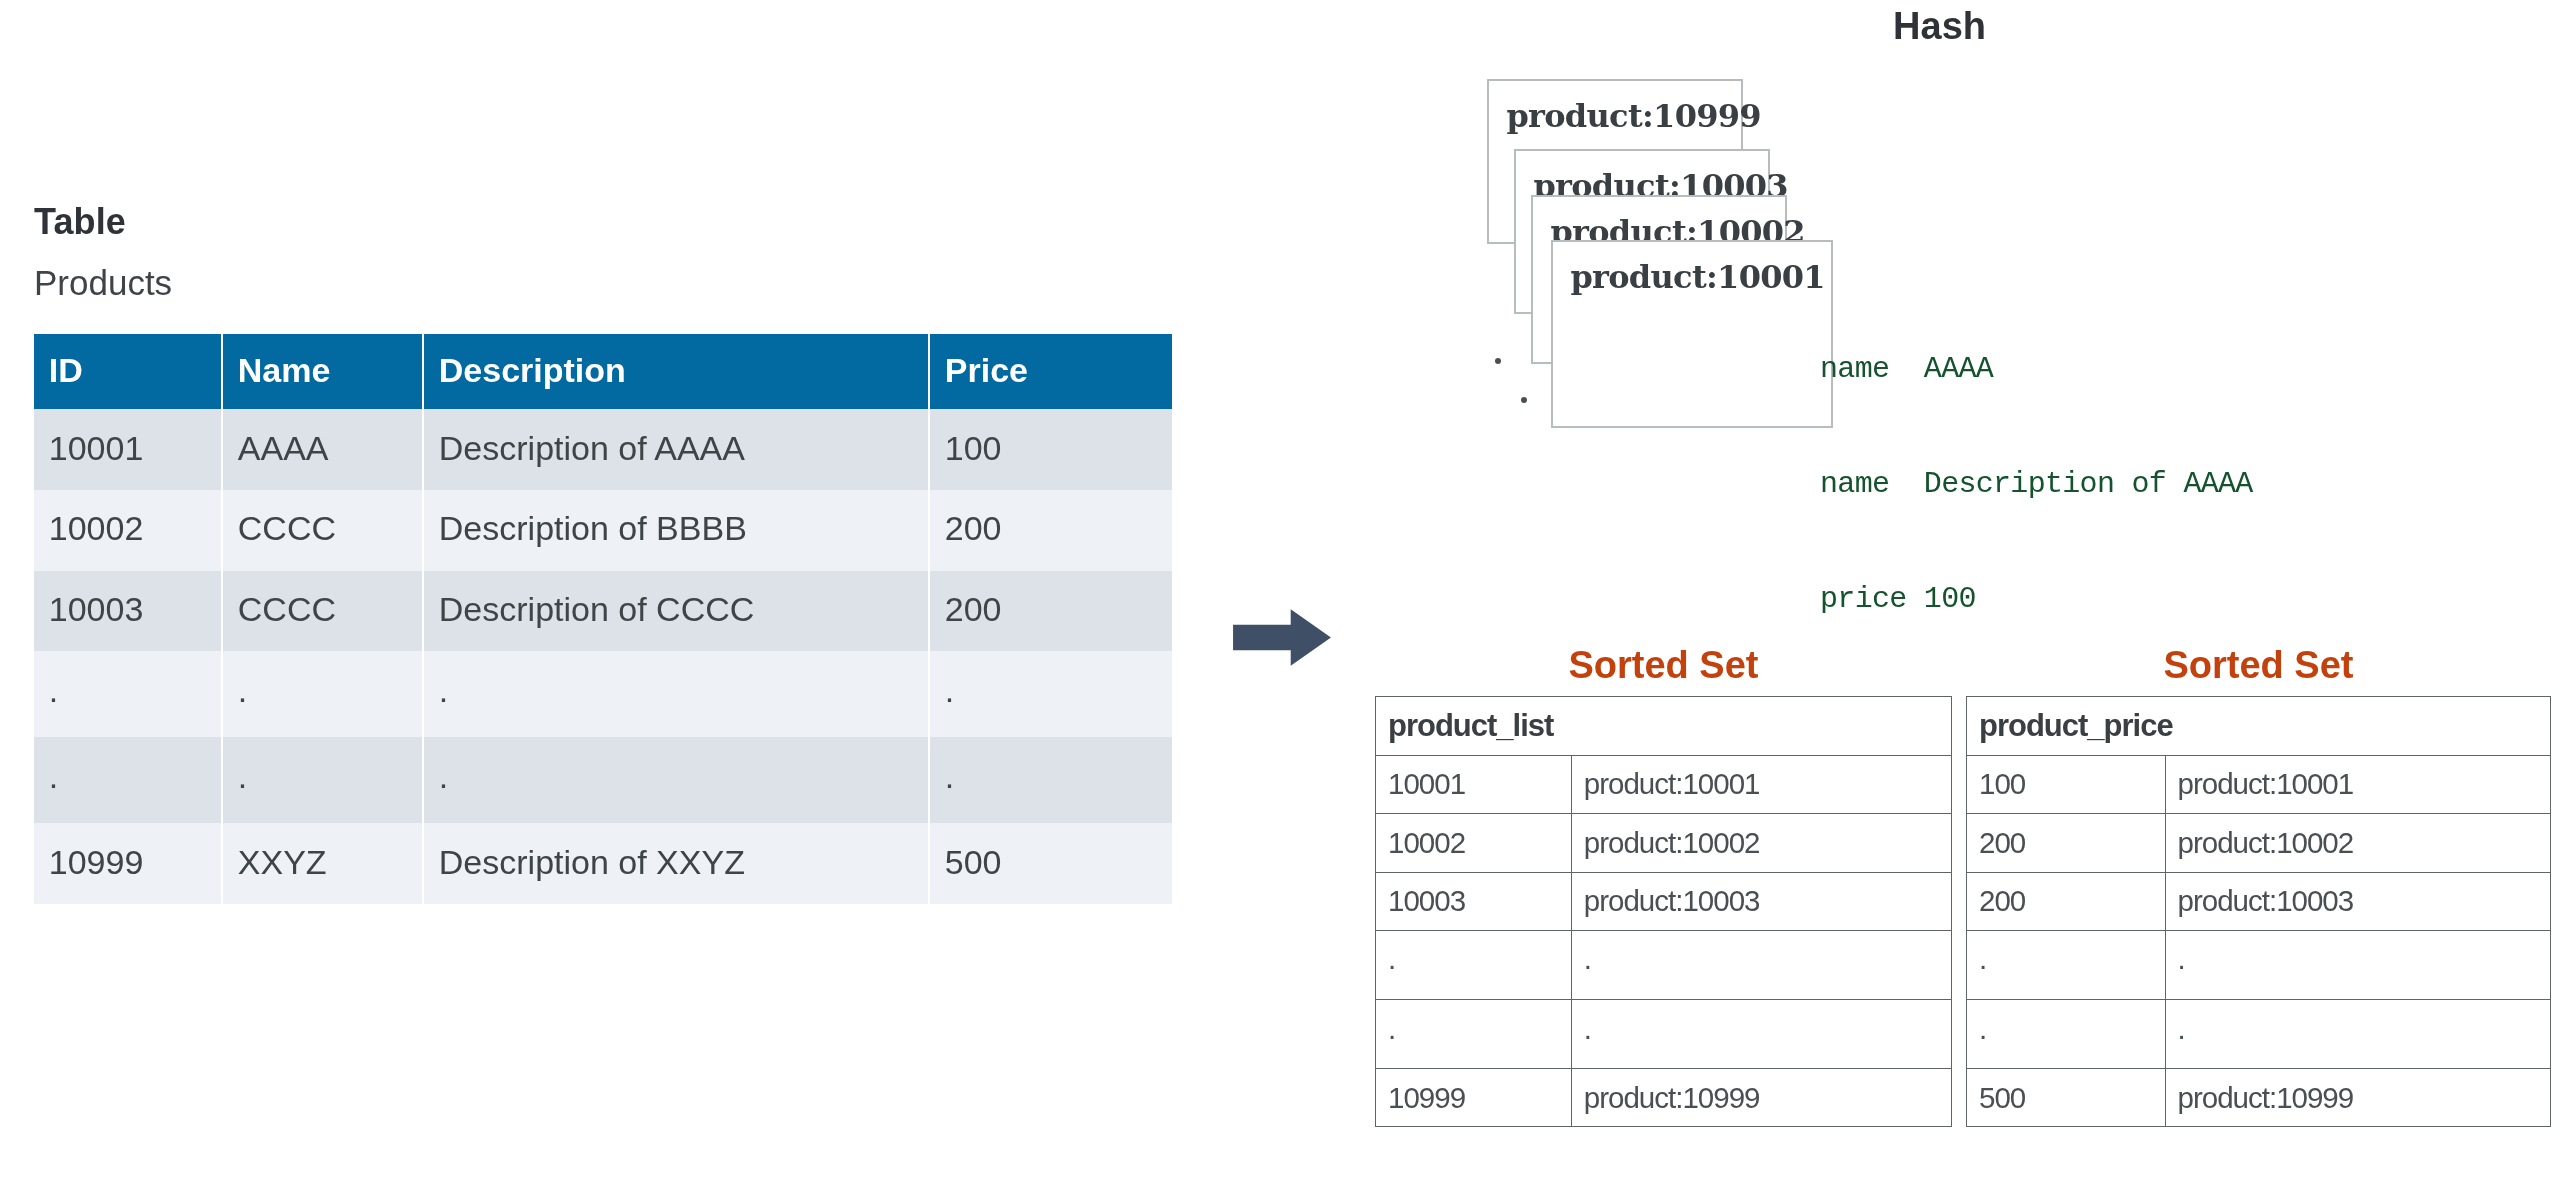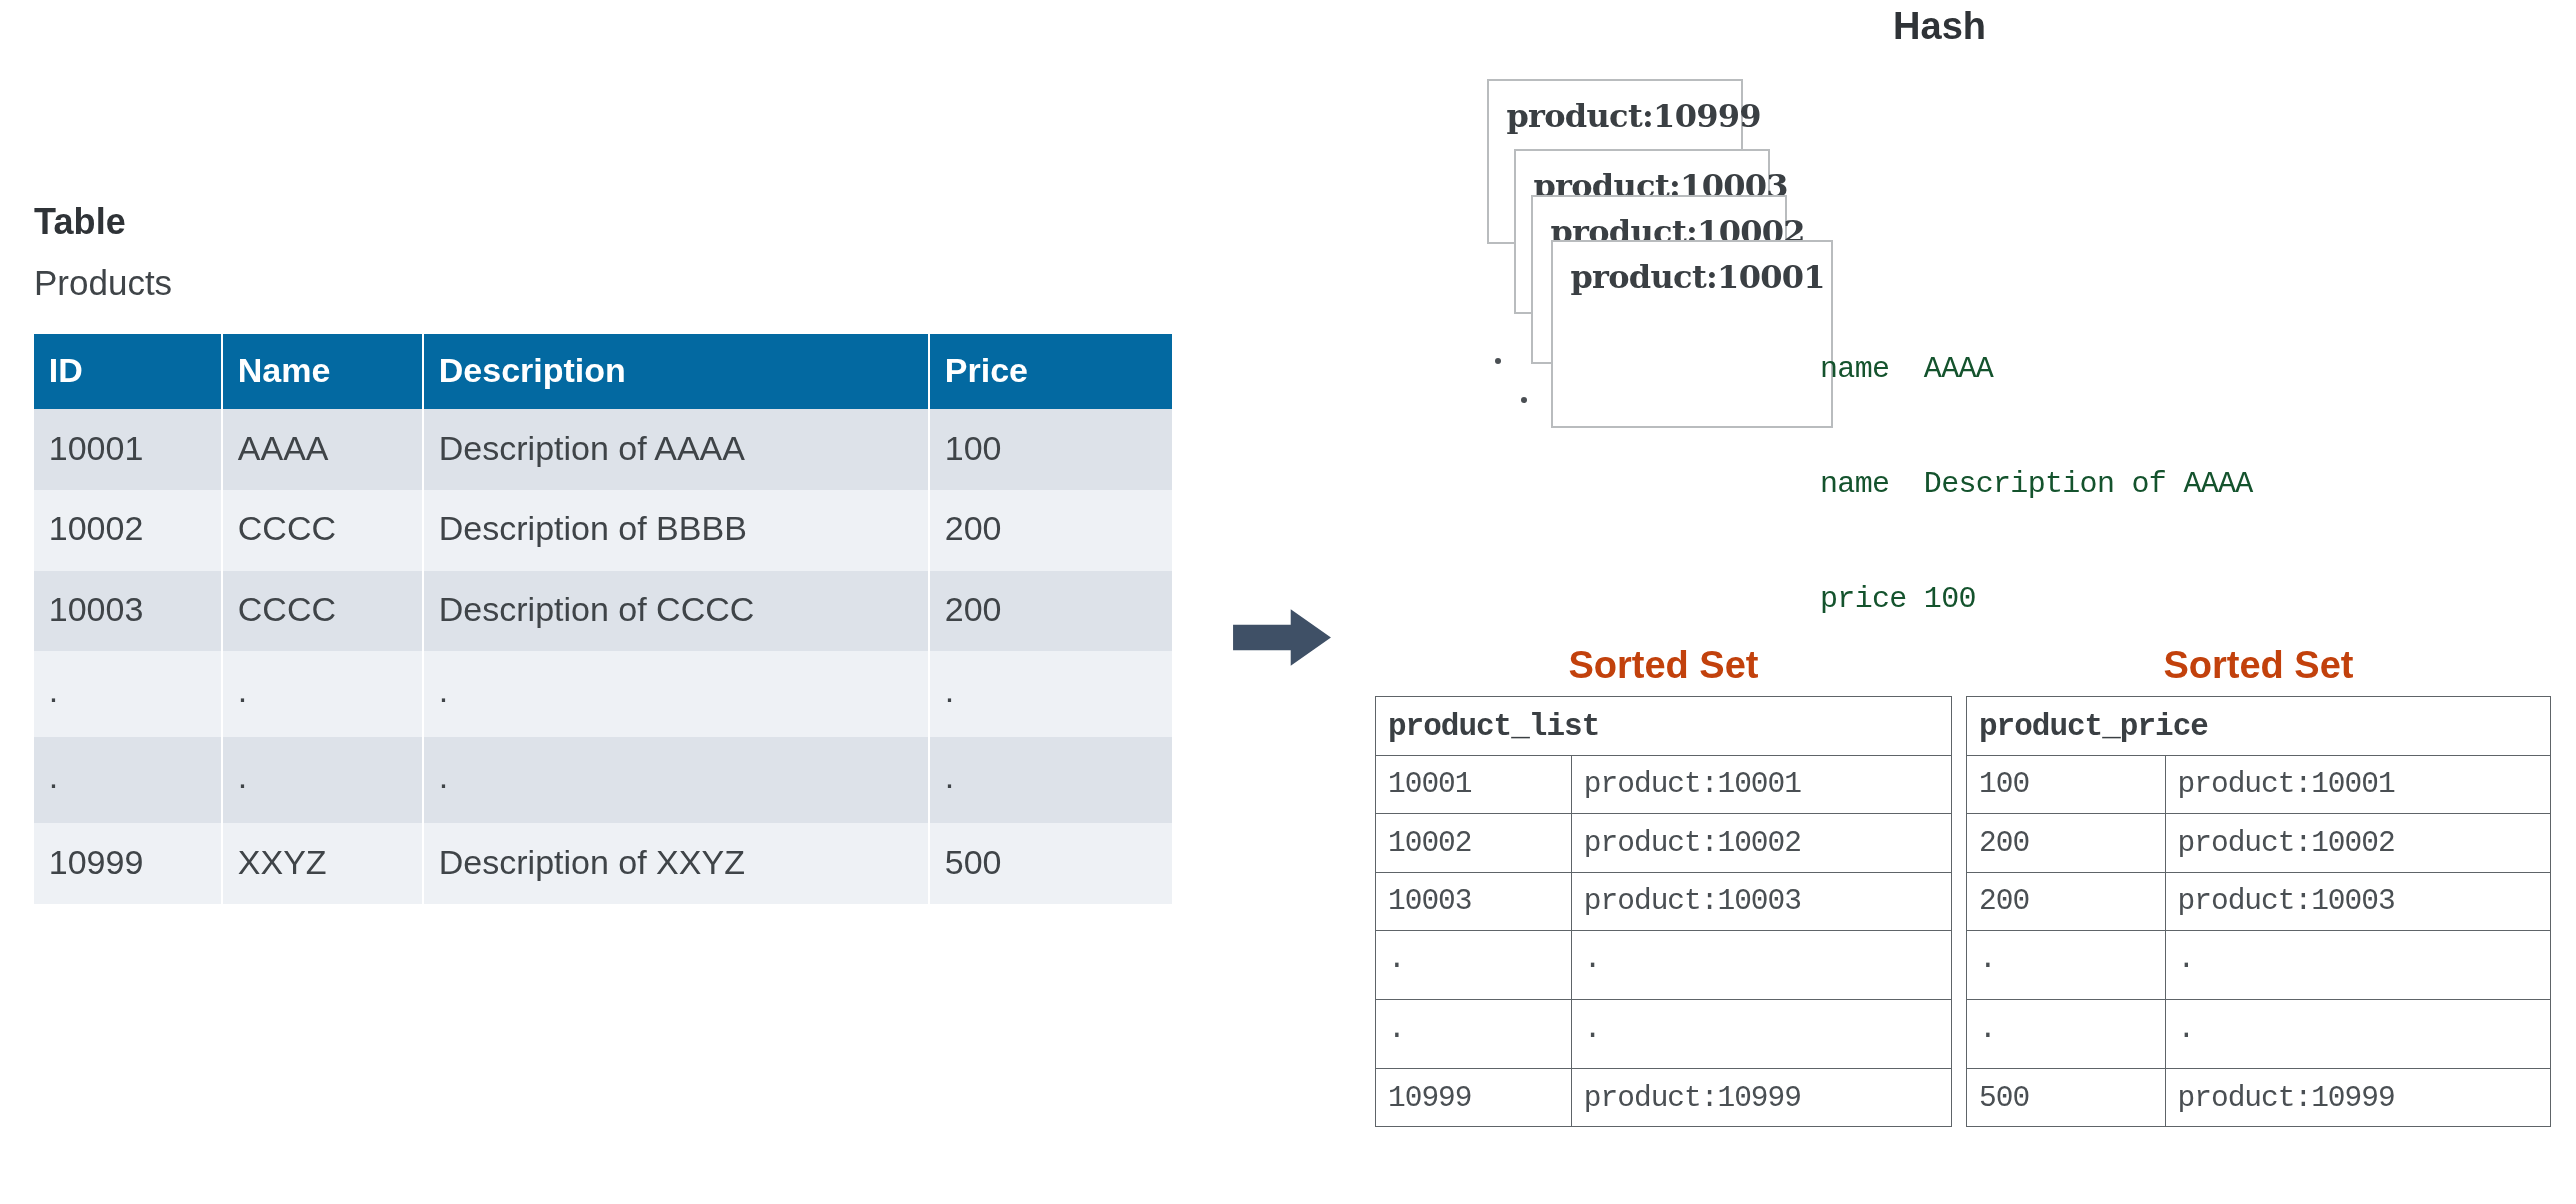--- a/index.html
+++ b/index.html
@@ -49,21 +49,21 @@
   .hcard .rows{padding-left:42px;margin-top:14.8px;line-height:1.28;}
   .stack-dots{position:absolute;z-index:0;}
   .stack-dots .d{position:absolute;width:6px;height:6px;border-radius:50%;background:#4a4f53;}
 
   
   .ss-block{position:absolute;}
   #ss1{left:1375px;top:644px;width:577px;}
   #ss2{left:1966px;top:644px;width:585px;}
   .ss-title{font-size:38px;font-weight:bold;color:#c2410c;text-align:center;margin-bottom:9.4px;}
   table.zset{border-collapse:collapse;width:100%;table-layout:fixed;
-             font-family:Liberation Mono, monospace;padding-left:46px;}
+             font-family:Liberation Sans, sans-serif;padding-left:46px;}
   table.zset td,table.zset th{border:1.3px solid #5e6468;padding:6.7px 12px;
              font-size:29.5px;letter-spacing:-1px;color:#4a4f53;height:44px;
              vertical-align:middle;text-align:left;white-space:nowrap;}
   table.zset th.zname{font-weight:bold;color:#3a3f43;font-size:31px;}
   table.zset td.dotcell{line-height:.35;padding-bottom:17.4px;}
   .zc1{width:34%;}.zc2{width:66%;}
 </style>
 </head>
 <body>
 

